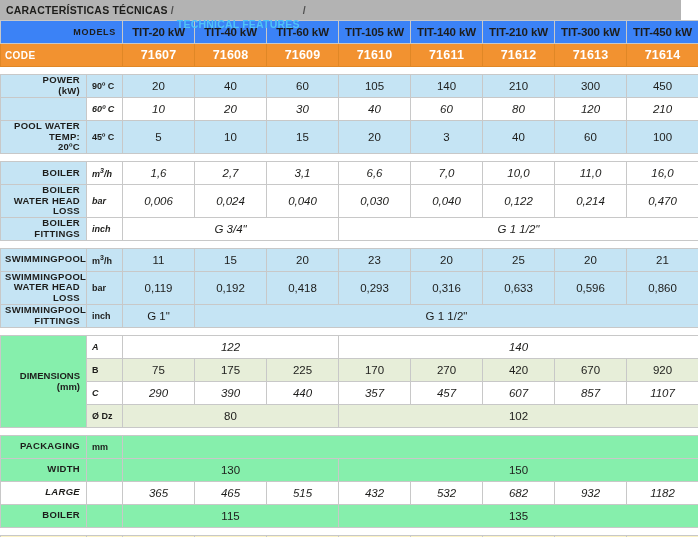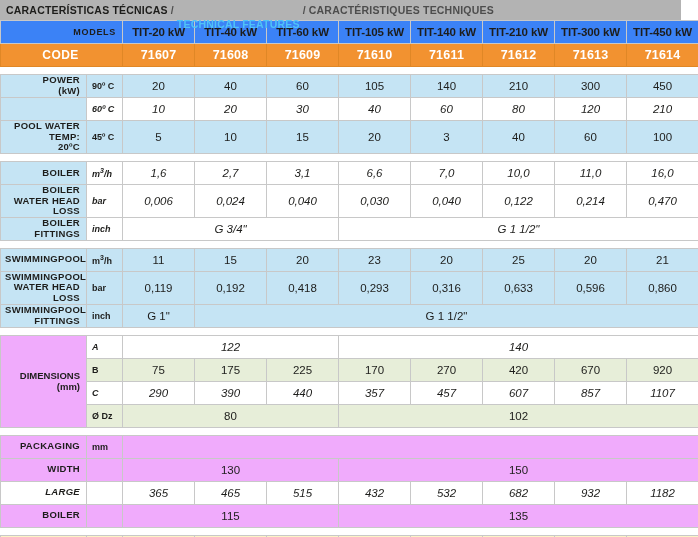--- a/index.html
+++ b/index.html
@@ -53,27 +53,27 @@
   td.unit{
     text-align:left;font-weight:bold;font-size:9px;padding-left:5px;
   }
   td.num{font-size:11.5px;}
 
   
   .blue      {background:#c5e4f4;}
   .white     {background:#ffffff;font-style:italic;}
   .orange    {background:#f29230;color:#fff;}
   .cream     {background:#3b82f6;}
-  .green     {background:#f0abfc;margin-top:46px;}
+  .green     {background:#86efac;margin-top:46px;}
   .green-lt  {background:#e7eed9;}
   .yellow    {background:#fcf3c5;}
 
   .orange td{border-color:#e08726;}
   td.code-lbl{
-    text-align:center;font-weight:bold;font-size:12px;color:#ffffff;
+    text-align:left;font-weight:bold;font-size:10px;color:#ffffff;
     letter-spacing:.4px;padding-right:6px;
   }
   td.code-val{
     color:#ffffff;font-weight:bold;font-size:12.5px;letter-spacing:.2px;
   }
   td.model-val{
     font-weight:bold;font-size:11.5px;letter-spacing:-.1px;
   }
   td.models-lbl{
     text-align:right;font-weight:bold;font-size:9px;letter-spacing:.7px;
@@ -91,21 +91,20 @@
 </head>
 <body>
 
 <div id="sheet">
 
   <div class="titlebar">
     <span class="t es">CARACTERÍSTICAS TÉCNICAS</span>
     <span class="t sep">/</span>
     <span class="t en">TECHNICAL FEATURES</span>
     <span class="t sep">/</span>
-    <span class="t fr">CARACTÉRISTIQUES TECHNIQUES</span>
   </div>
 
   <table>
     <colgroup>
       <col class="c-label">
         <col class="c-unit">
       <col class="c-data">
         <col class="c-data">
         <col class="c-data">
         <col class="c-data">

